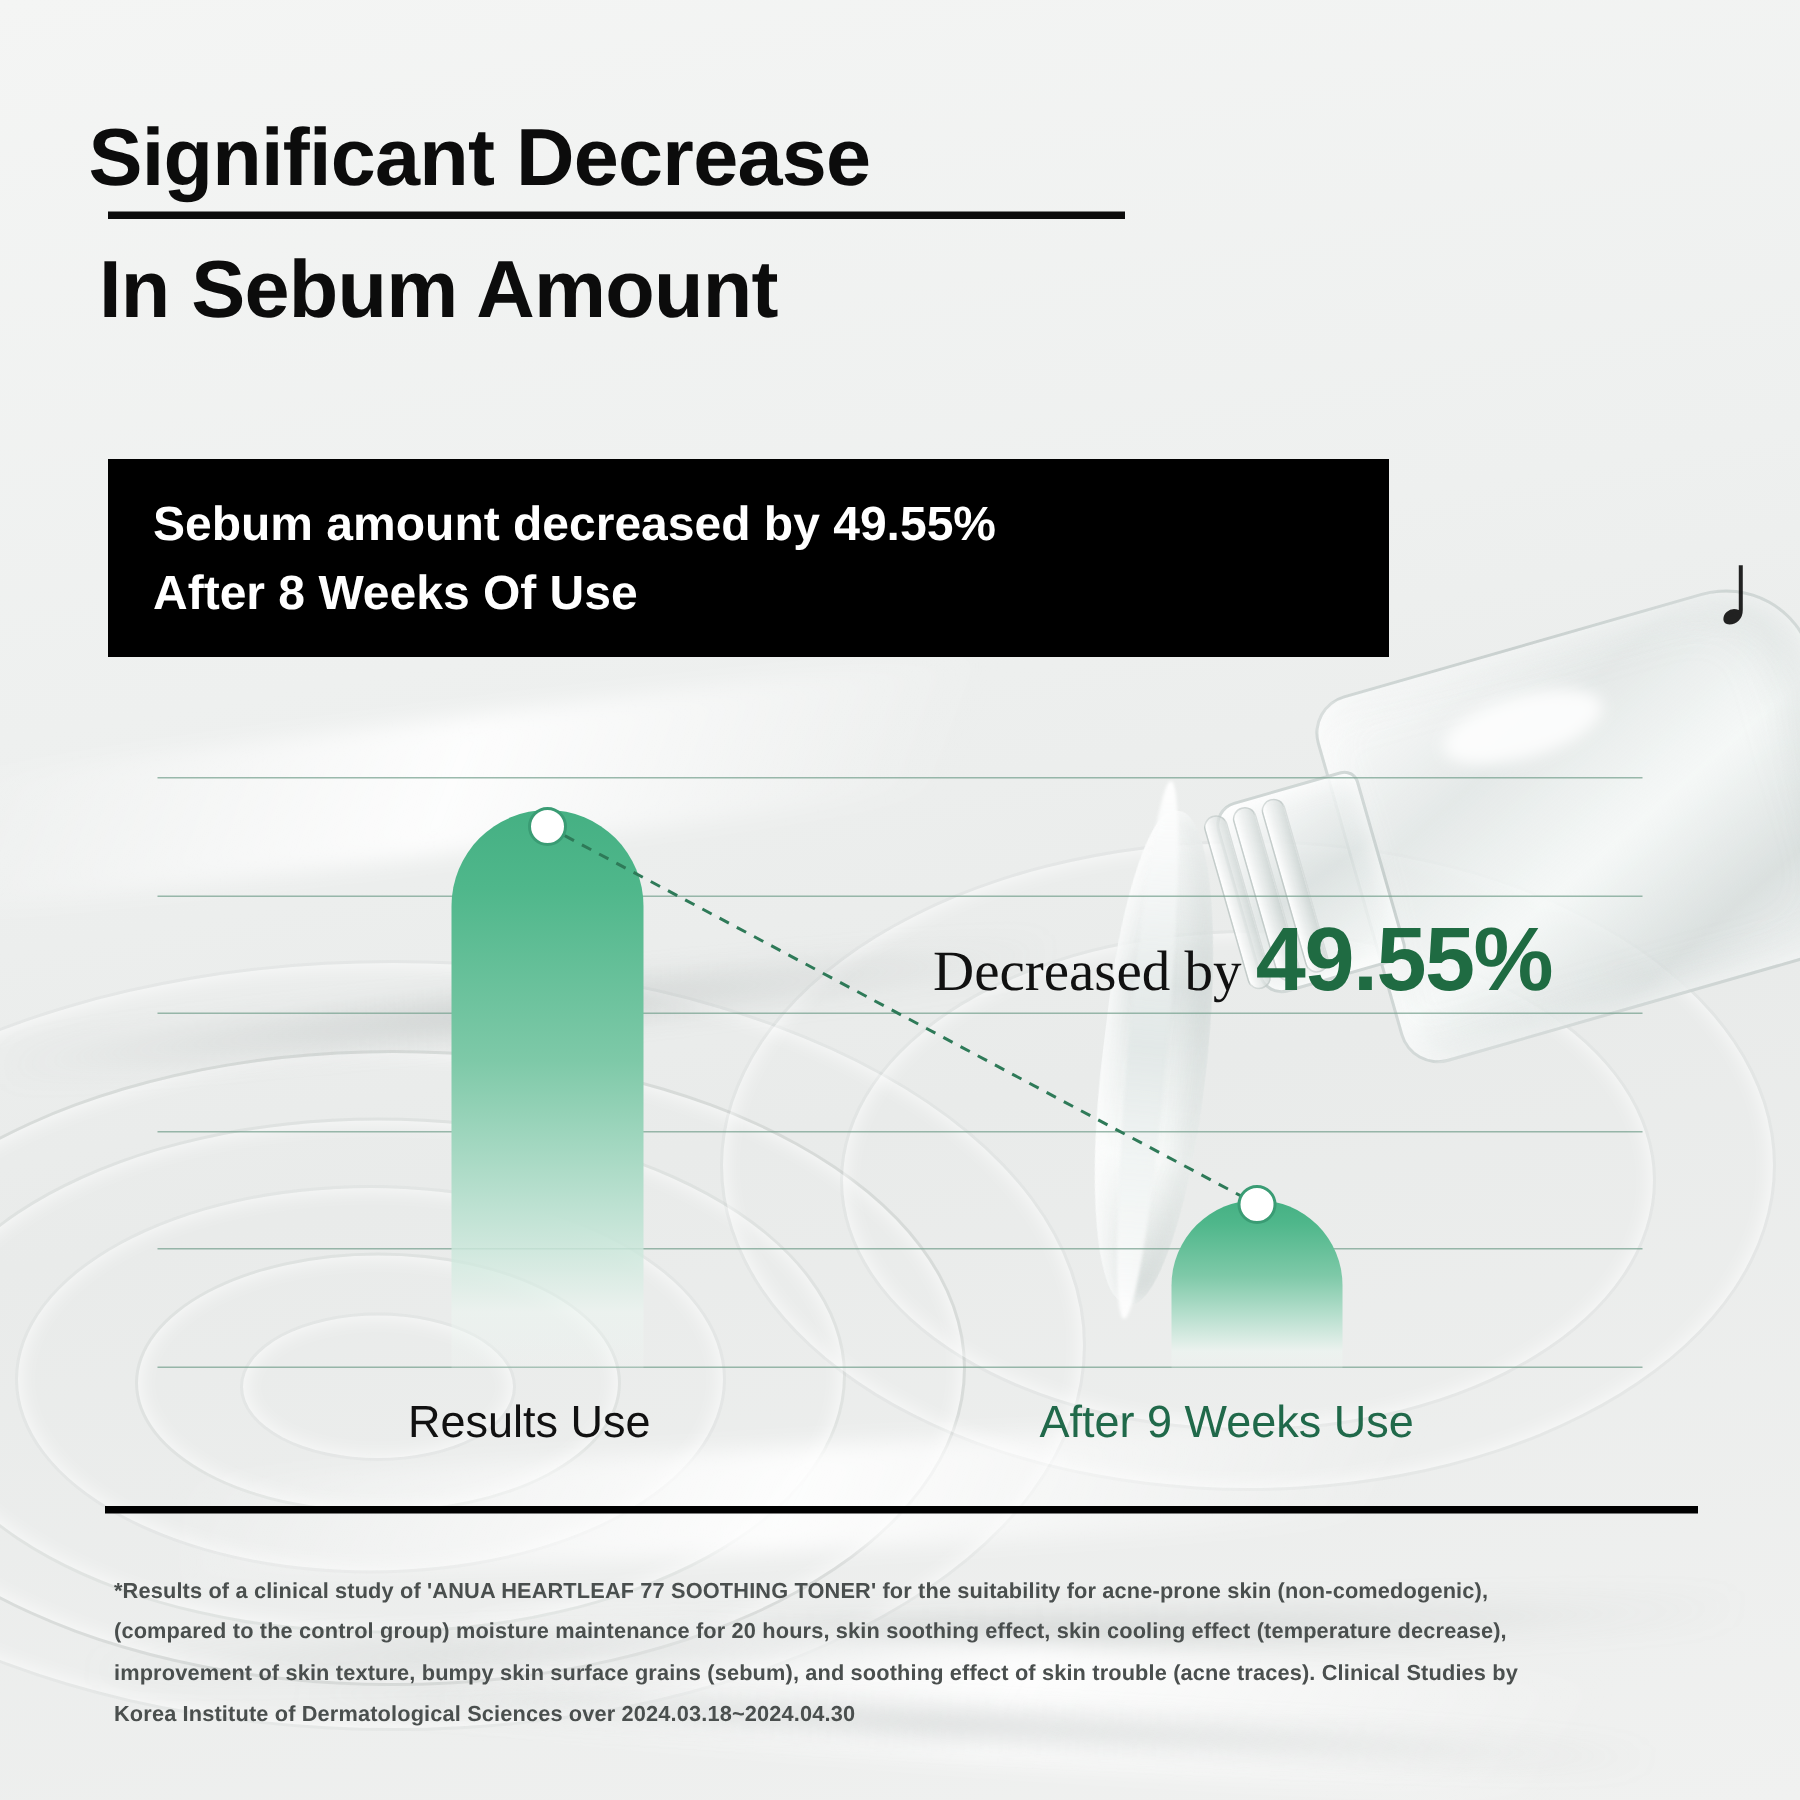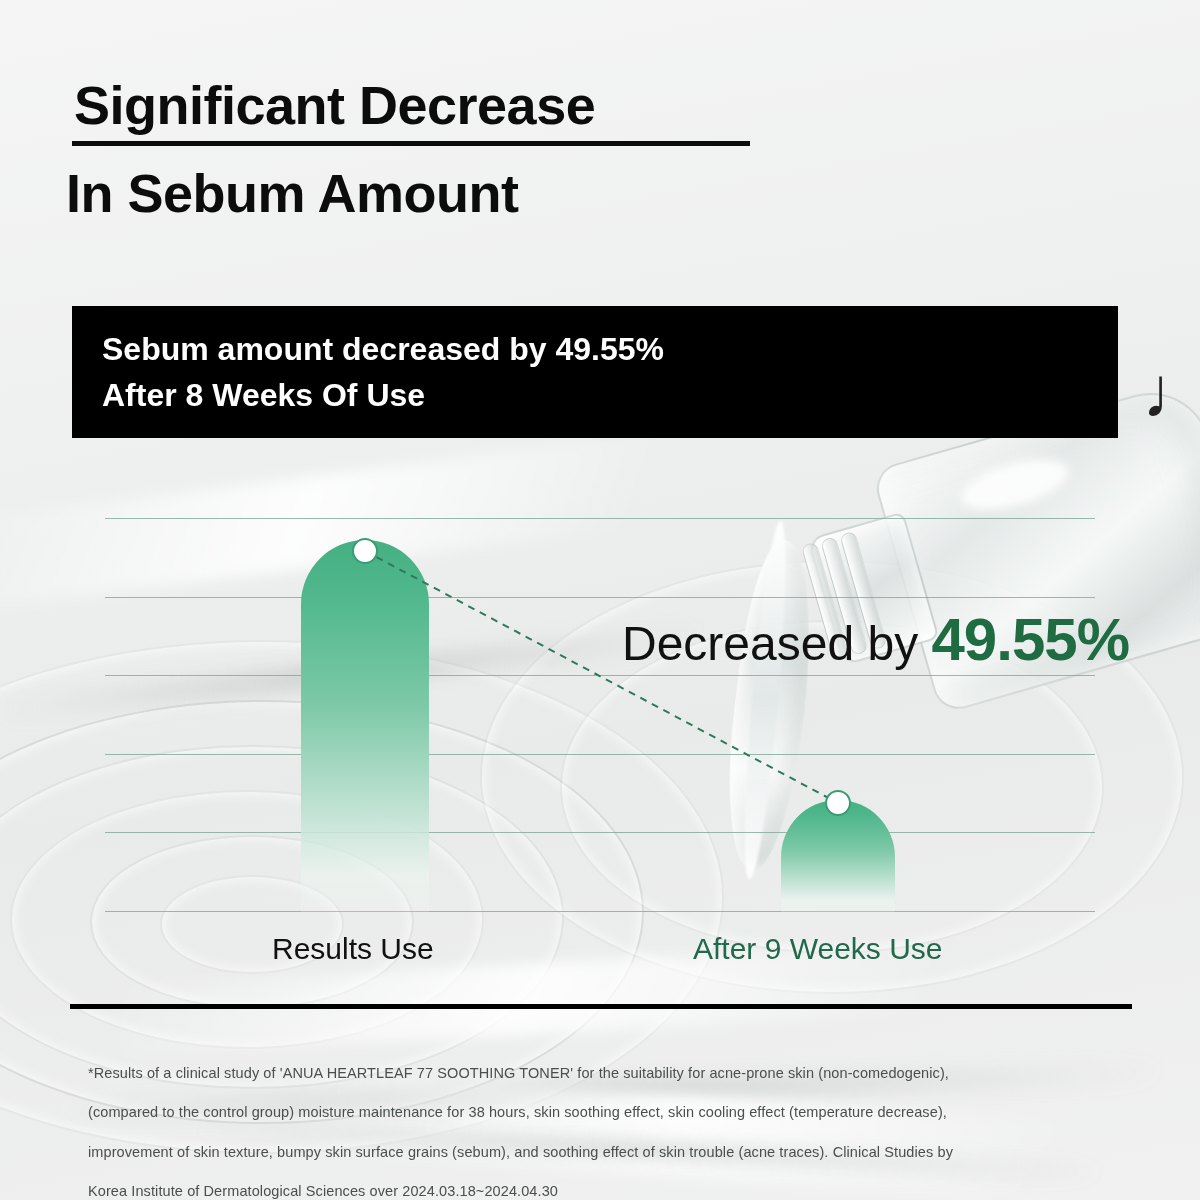--- a/index.html
+++ b/index.html
@@ -121,21 +121,21 @@
     height: 360px;
     background: linear-gradient(180deg, rgba(255,255,255,0.95), rgba(224,231,230,0.7), rgba(255,255,255,0.9));
     border-radius: 50%;
     transform: rotate(5deg);
     filter: blur(1px);
   }
 
   
   .headline {
     position: absolute;
-    left: 74px;
+    left: 59px;
     top: 78px;
     font-size: 54px;
     font-weight: 700;
     color: #0c0c0c;
     letter-spacing: -0.5px;
     line-height: 1.02;
     white-space: nowrap;
     text-align: right;
   }
   .headline-rule {
@@ -156,21 +156,21 @@
     letter-spacing: -0.5px;
     line-height: 1.02;
     white-space: nowrap;
   }
 
   
   .banner {
     position: absolute;
     left: 72px;
     top: 306px;
-    width: 1046px;
+    width: 854px;
     height: 132px;
     background: #000000;
     box-sizing: border-box;
     padding: 20px 0 0 30px;
   }
   .banner-line {
     color: #ffffff;
     font-size: 32px;
     font-weight: 600;
     line-height: 1.45;
@@ -248,24 +248,25 @@
   }
 
   .delta-label {
     position: absolute;
     left: 622px;
     top: 610px;
     white-space: nowrap;
     line-height: 1;
   }
   .delta-label .dl-text {
-    font-size: 48px;
+    font-size: 38px;
     font-weight: 500;
     color: #111111;
     vertical-align: baseline;
+    font-family: Liberation Serif, serif;
   }
   .delta-label .dl-value {
     font-size: 60px;
     font-weight: 700;
     color: #1f6b42;
     vertical-align: baseline;
     letter-spacing: -1px;
   }
 
   .axis-label {
@@ -297,21 +298,21 @@
   .footnote {
     position: absolute;
     left: 72px;
     top: 1046px;
     width: 1060px;
     font-size: 14.5px;
     line-height: 1.62;
     color: #4a4f4e;
     letter-spacing: 0.1px;
   }
-  .footnote p { margin: 16px; }
+  .footnote p { margin: 4px; font-weight: bold; }
 </style>
 </head>
 <body>
 
 <div id="page">
 
   <div class="bg-layer">
     <div class="ripple" style="left:-120px; top:700px; width:760px; height:420px;"></div>
     <div class="ripple soft" style="left:-60px; top:745px; width:620px; height:340px;"></div>
     <div class="ripple faint" style="left:10px; top:790px; width:470px; height:255px;"></div>
@@ -376,18 +377,18 @@
       <span class="dl-text">Decreased by </span><span class="dl-value">49.55%</span>
     </div>
 
     <div class="axis-label axis-before">Results Use</div>
     <div class="axis-label axis-after">After 9 Weeks Use</div>
   </div>
 
   <div class="divider"></div>
   <div class="footnote">
     <p>*Results of a clinical study of 'ANUA HEARTLEAF 77 SOOTHING TONER' for the suitability for acne-prone skin (non-comedogenic),</p>
-    <p>(compared to the control group) moisture maintenance for 38 hours, skin soothing effect, skin cooling effect (temperature decrease),</p>
+    <p>(compared to the control group) moisture maintenance for 20 hours, skin soothing effect, skin cooling effect (temperature decrease),</p>
     <p>improvement of skin texture, bumpy skin surface grains (sebum), and soothing effect of skin trouble (acne traces). Clinical Studies by</p>
     <p>Korea Institute of Dermatological Sciences over 2024.03.18~2024.04.30</p>
   </div>
 
 </div>
 
 </body></html>

